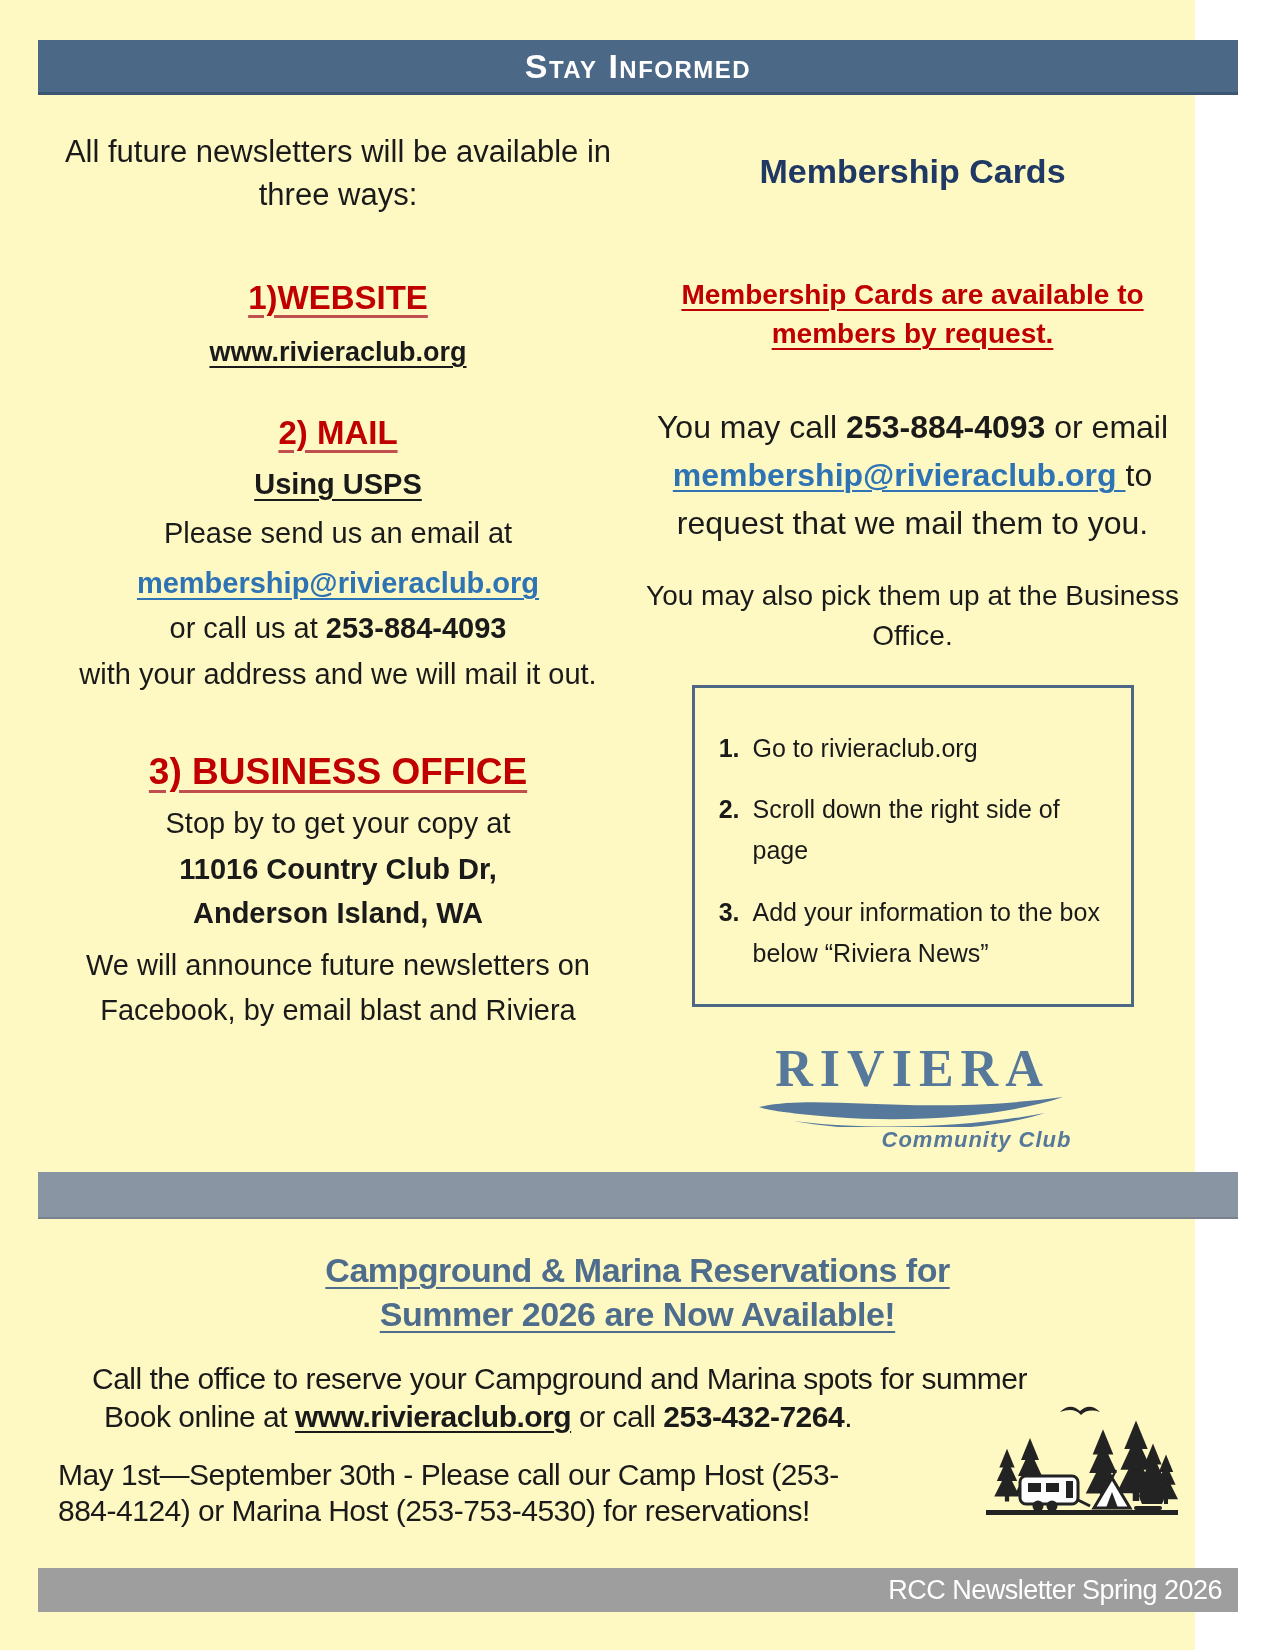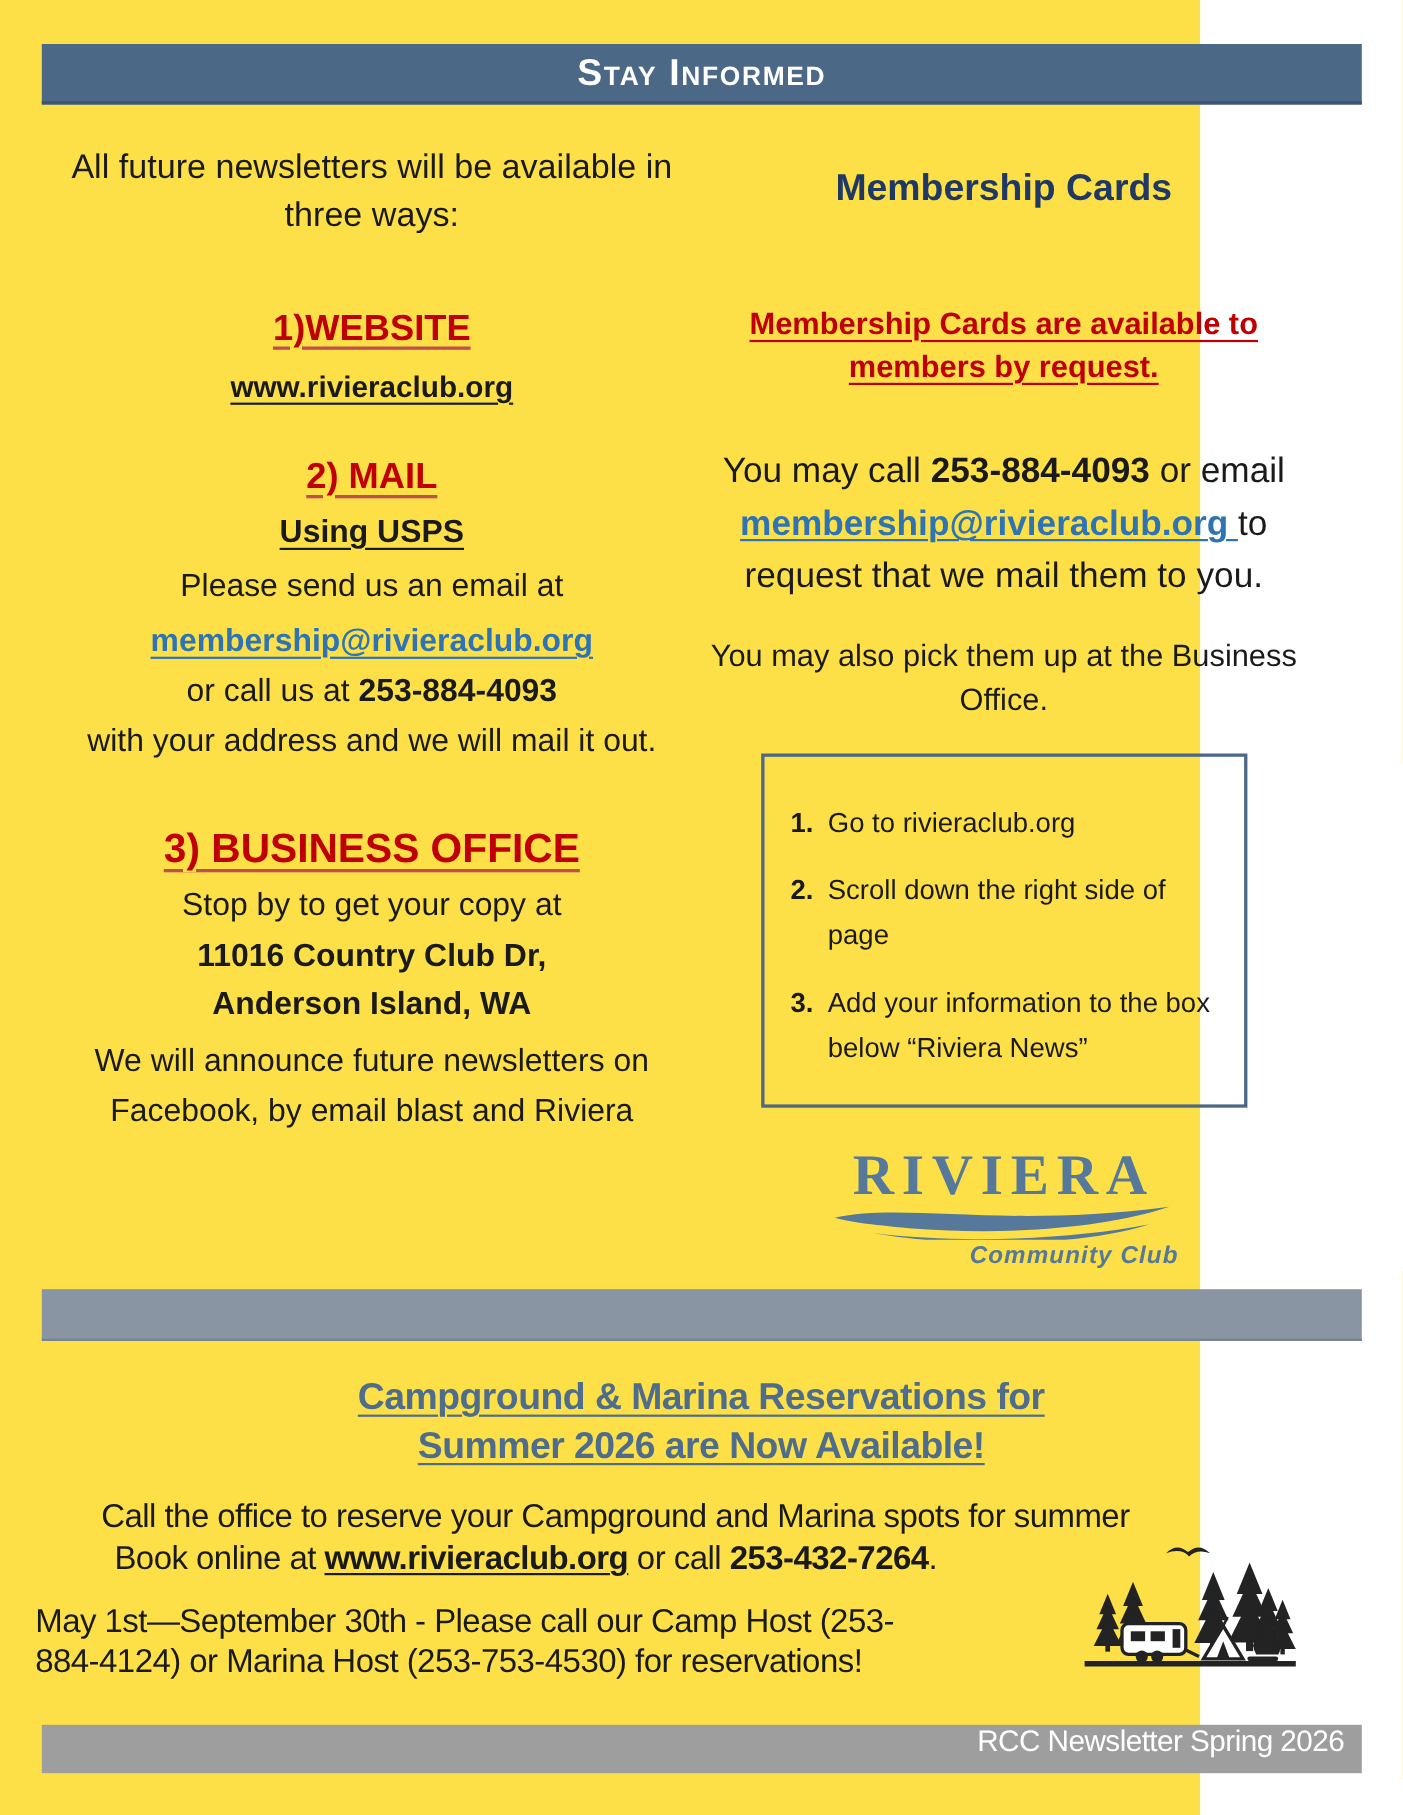--- a/index.html
+++ b/index.html
@@ -1,17 +1,17 @@
 <!DOCTYPE html>
 <html><head>
 <meta charset="utf-8">
 <style>
   html,body{margin:0;padding:0;background:#ffffff;width:1275px;height:1650px;overflow:hidden;
     font-family:"Liberation Sans", sans-serif;color:#1a1a1a;}
-  .page{position:relative;width:1091px;height:1650px;background:#fde047;}
+  .page{position:relative;width:1195px;height:1650px;background:#fef9c3;}
 
   
   .banner{position:absolute;left:38px;top:40px;width:1200px;height:52px;background:#4c6887;
     border-bottom:3px solid #3c5572;display:flex;align-items:center;justify-content:center;}
   .banner span{color:#ffffff;font-variant:small-caps;font-weight:700;font-size:34px;letter-spacing:1.5px;}
 
   
   .left-col{position:absolute;left:38px;top:130px;width:600px;text-align:center;}
   .right-col{position:absolute;left:640px;top:152px;width:545px;text-align:center;}
   p{margin:0;}
@@ -47,26 +47,26 @@
   .logo .wave{margin-top:-4px;}
   .logo .tagline{font-size:22px;font-weight:700;font-style:italic;text-align:right;padding-right:6px;margin-top:-4px;letter-spacing:1px;}
 
   .divider{position:absolute;left:38px;top:1172px;width:1200px;height:45px;background:#8995a2;border-bottom:2px solid #77828e;}
 
   .camp{position:absolute;left:0;top:1248px;width:1275px;letter-spacing:-0.5px;}
   .camp-h{color:#4e6d8c;font-weight:700;font-size:34px;line-height:1.3;text-align:center;
     text-decoration:underline;text-decoration-thickness:2px;text-underline-offset:5px;}
   .camp-p1{margin-top:24px;padding-left:92px;font-size:30px;line-height:1.25;text-align:left;width:1100px;}
   .camp-url{font-weight:700;text-decoration:underline;text-decoration-thickness:2px;text-underline-offset:4px;}
-  .camp-p2{margin-top:22px;padding-left:32px;font-size:30px;line-height:1.2;text-align:left;width:880px;}
+  .camp-p2{margin-top:22px;padding-left:58px;font-size:30px;line-height:1.2;text-align:left;width:880px;}
 
   .camp-art{position:absolute;left:982px;top:1396px;width:200px;height:126px;}
 
   .footer{position:absolute;left:38px;top:1568px;width:1200px;height:44px;background:#9e9e9e;
-    display:flex;align-items:flex-start;justify-content:flex-end;}
+    display:flex;align-items:center;justify-content:flex-end;}
   .footer span{color:#ffffff;font-size:27px;padding-right:16px;letter-spacing:-0.5px;}
 </style>
 </head>
 <body>
 
 <div class="page">
 
   <div class="banner">
     <span>Stay Informed</span>
   </div>

